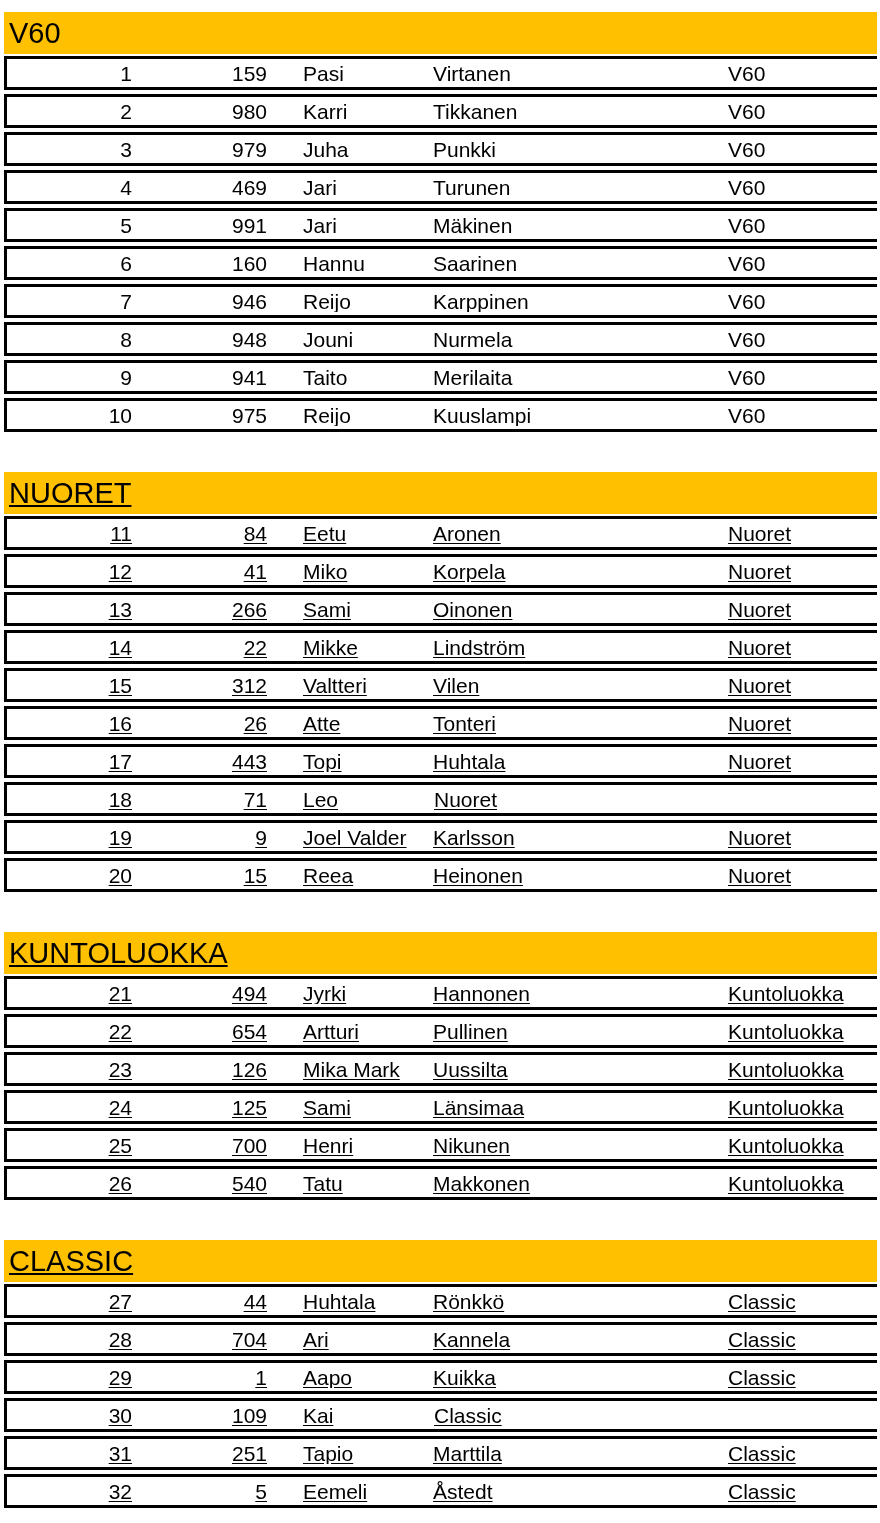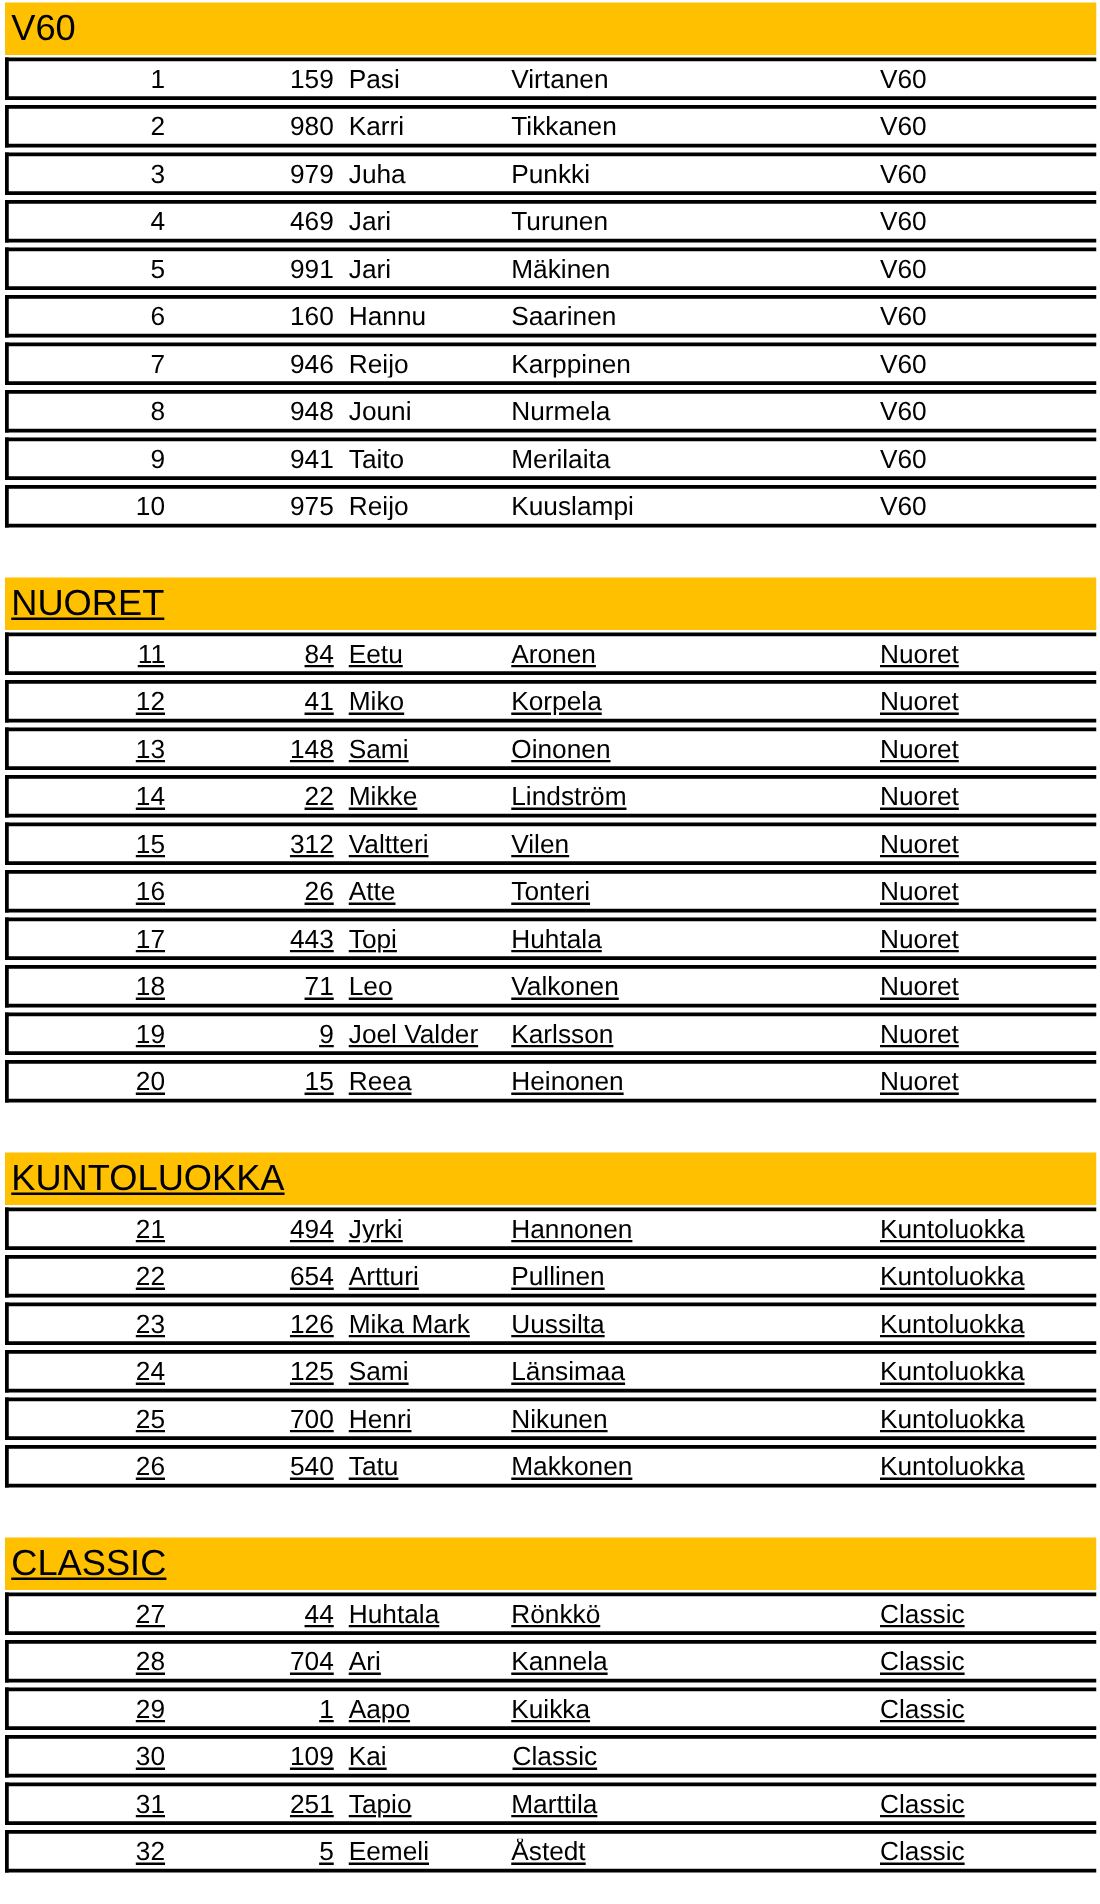--- a/index.html
+++ b/index.html
@@ -8,21 +8,21 @@
     background: #FFFFFF;
   }
   body {
     width: 880px;
     height: 1523px;
     overflow: hidden;
     font-family: "Liberation Sans", sans-serif;
     color: var(--text, #000000);
   }
   .sheet {
-    padding: 2px 0 0 4px;
+    padding: 12px 0 0 4px;
   }
   .section {
     width: 873px;
   }
   .section + .section {
     margin-top: 40px;
     text-decoration: underline;
   }
   .band {
     box-sizing: border-box;
@@ -49,21 +49,21 @@
     line-height: 1;
   }
   .cell {
     box-sizing: border-box;
     flex: none;
     white-space: nowrap;
     overflow: hidden;
   }
   .c-pos   { width: 131px; text-align: right; padding-right: 6px; }
   .c-bib   { width: 134px; text-align: right; padding-right: 5px; }
-  .c-first { width: 134px; text-align: left;  padding-left: 7px;  }
+  .c-first { width: 134px; text-align: left;  padding-left: 7px; margin-left: 24px;  }
   .c-last  { width: 294px; text-align: left;  padding-left: 3px;  }
   .c-cat   { flex: 1 1 auto; text-align: left; padding-left: 4px; }
 </style>
 </head>
 <body>
 
 <main class="sheet">
 
     <section class="section">
       <div class="band">V60</div>
@@ -164,21 +164,21 @@
     <div class="row">
       <span class="cell c-pos">12</span>
       <span class="cell c-bib">41</span>
       <span class="cell c-first">Miko</span>
       <span class="cell c-last">Korpela</span>
       <span class="cell c-cat">Nuoret</span>
     </div>
 
     <div class="row">
       <span class="cell c-pos">13</span>
-      <span class="cell c-bib">148</span>
+      <span class="cell c-bib">266</span>
       <span class="cell c-first">Sami</span>
       <span class="cell c-last">Oinonen</span>
       <span class="cell c-cat">Nuoret</span>
     </div>
 
     <div class="row">
       <span class="cell c-pos">14</span>
       <span class="cell c-bib">22</span>
       <span class="cell c-first">Mikke</span>
       <span class="cell c-last">Lindström</span>
@@ -206,21 +206,20 @@
       <span class="cell c-bib">443</span>
       <span class="cell c-first">Topi</span>
       <span class="cell c-last">Huhtala</span>
       <span class="cell c-cat">Nuoret</span>
     </div>
 
     <div class="row">
       <span class="cell c-pos">18</span>
       <span class="cell c-bib">71</span>
       <span class="cell c-first">Leo</span>
-      <span class="cell c-last">Valkonen</span>
       <span class="cell c-cat">Nuoret</span>
     </div>
 
     <div class="row">
       <span class="cell c-pos">19</span>
       <span class="cell c-bib">9</span>
       <span class="cell c-first">Joel Valder</span>
       <span class="cell c-last">Karlsson</span>
       <span class="cell c-cat">Nuoret</span>
     </div>

